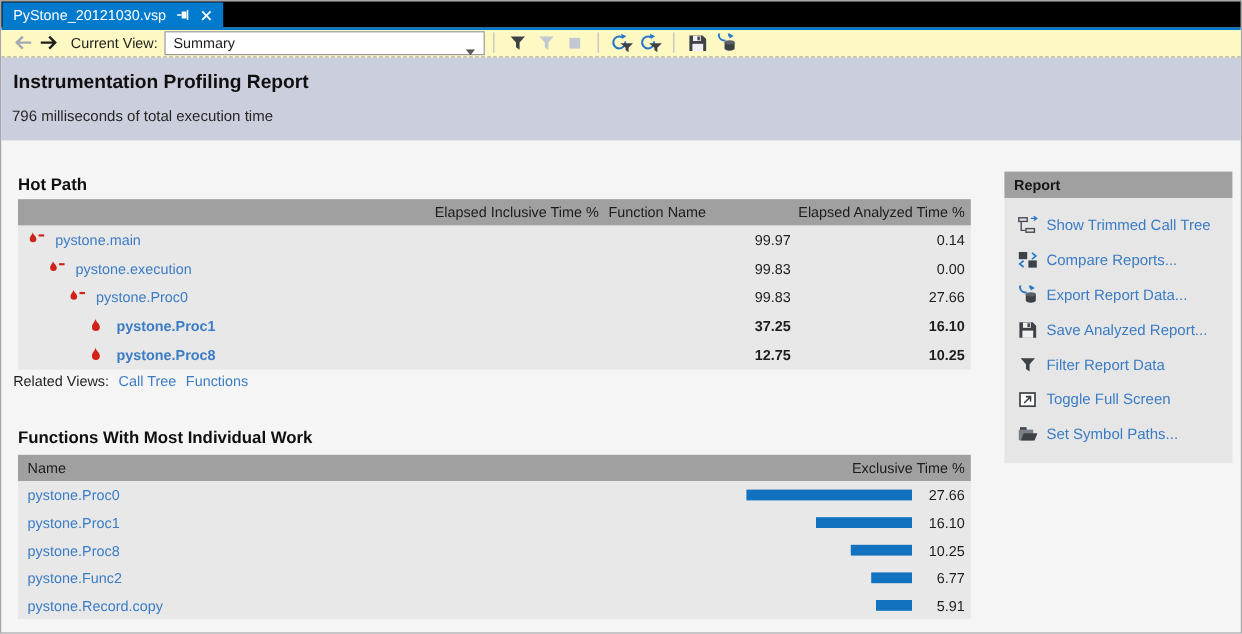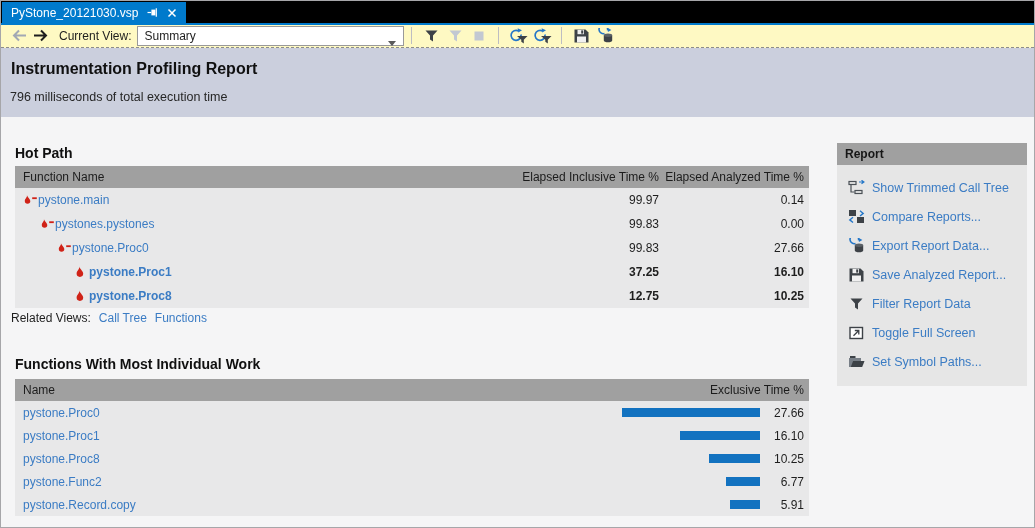--- a/index.html
+++ b/index.html
@@ -32,21 +32,21 @@
   
   .section-title { position: absolute; left: 14px; font-size: 14px; font-weight: bold; color: #101010; }
   .tbl { position: absolute; left: 14px; width: 794px; }
   .thead { height: 22px; background: #a0a0a0; color: #1c1c1c; display: grid; align-items: center; }
   .hp .thead, .hp .tr { grid-template-columns: 484px 160px 150px; display: grid; }
   .th.name, .td.name { padding-left: 8px; }
   .th.num, .td.num { text-align: right; }
   .th.num.last, .td.num.last { padding-right: 5px; }
   .tbody { background: #e8e8e9; }
   .hp .tr { height: 24px; align-items: center; }
-  .td.name { display: flex; align-items: flex-end; }
+  .td.name { display: flex; align-items: flex-start; gap: 8px; }
   .ficon { display: flex; align-items: center; width: 15px; justify-content: flex-start; flex: none; }
   .link { color: #3b7cc4; text-decoration: none; cursor: pointer; white-space: nowrap; }
   .tr.bold .link, .tr.bold .td.num { font-weight: bold; }
   .related { position: absolute; left: 10px; display: flex; gap: 8px; align-items: center; text-align: right; }
   
   .wk .thead { display: flex; justify-content: space-between; align-items: center; gap: 16px; }
   .wk .thead .th.num { padding-right: 5px; }
   .wk .tr { display: grid; grid-template-columns: 245px 500px 49px; height: 23px; align-items: center; }
   .barcell { display: flex; justify-content: flex-end; align-items: center; height: 100%; }
   .bar { height: 9px; background: #1272c0; }
@@ -154,22 +154,22 @@
   </div>
 
   <div class="banner">
     <div class="banner-title">Instrumentation Profiling Report</div>
     <div class="banner-sub">796 milliseconds of total execution time</div>
   </div>
 
   <div class="section-title" style="top:144px;">Hot Path</div>
   <div class="tbl hp" style="top:165px;">
     <div class="thead">
+      <div class="th num">Elapsed Inclusive Time %</div>
       <div class="th name">Function Name</div>
-      <div class="th num">Elapsed Inclusive Time %</div>
       <div class="th num last">Elapsed Analyzed Time %</div>
     </div>
     <div class="tbody" id="hot-rows">
         <div class="tr">
     <div class="td name" style="padding-left: 8px;">
       <span class="ficon">
               <svg width="15" height="12" viewBox="0 0 15 12">
                 <path d="M3.9 0.3 C4.5 2.4 1.8 3.5 1.8 6.1 a2.75 2.75 0 0 0 5.5 0 C7.3 4 5.1 3.1 3.9 0.3 Z" fill="#d02318"></path>
                 <rect x="9.2" y="2.3" width="4.6" height="1.8" fill="#d02318"></rect>
               </svg>
@@ -180,21 +180,21 @@
     <div class="td num last">0.14</div>
   </div>
         <div class="tr">
     <div class="td name" style="padding-left: 25px;">
       <span class="ficon">
               <svg width="15" height="12" viewBox="0 0 15 12">
                 <path d="M3.9 0.3 C4.5 2.4 1.8 3.5 1.8 6.1 a2.75 2.75 0 0 0 5.5 0 C7.3 4 5.1 3.1 3.9 0.3 Z" fill="#d02318"></path>
                 <rect x="9.2" y="2.3" width="4.6" height="1.8" fill="#d02318"></rect>
               </svg>
             </span>
-      <a class="link">pystones.pystones</a>
+      <a class="link">pystone.execution</a>
     </div>
     <div class="td num">99.83</div>
     <div class="td num last">0.00</div>
   </div>
         <div class="tr">
     <div class="td name" style="padding-left: 42px;">
       <span class="ficon">
               <svg width="15" height="12" viewBox="0 0 15 12">
                 <path d="M3.9 0.3 C4.5 2.4 1.8 3.5 1.8 6.1 a2.75 2.75 0 0 0 5.5 0 C7.3 4 5.1 3.1 3.9 0.3 Z" fill="#d02318"></path>
                 <rect x="9.2" y="2.3" width="4.6" height="1.8" fill="#d02318"></rect>

